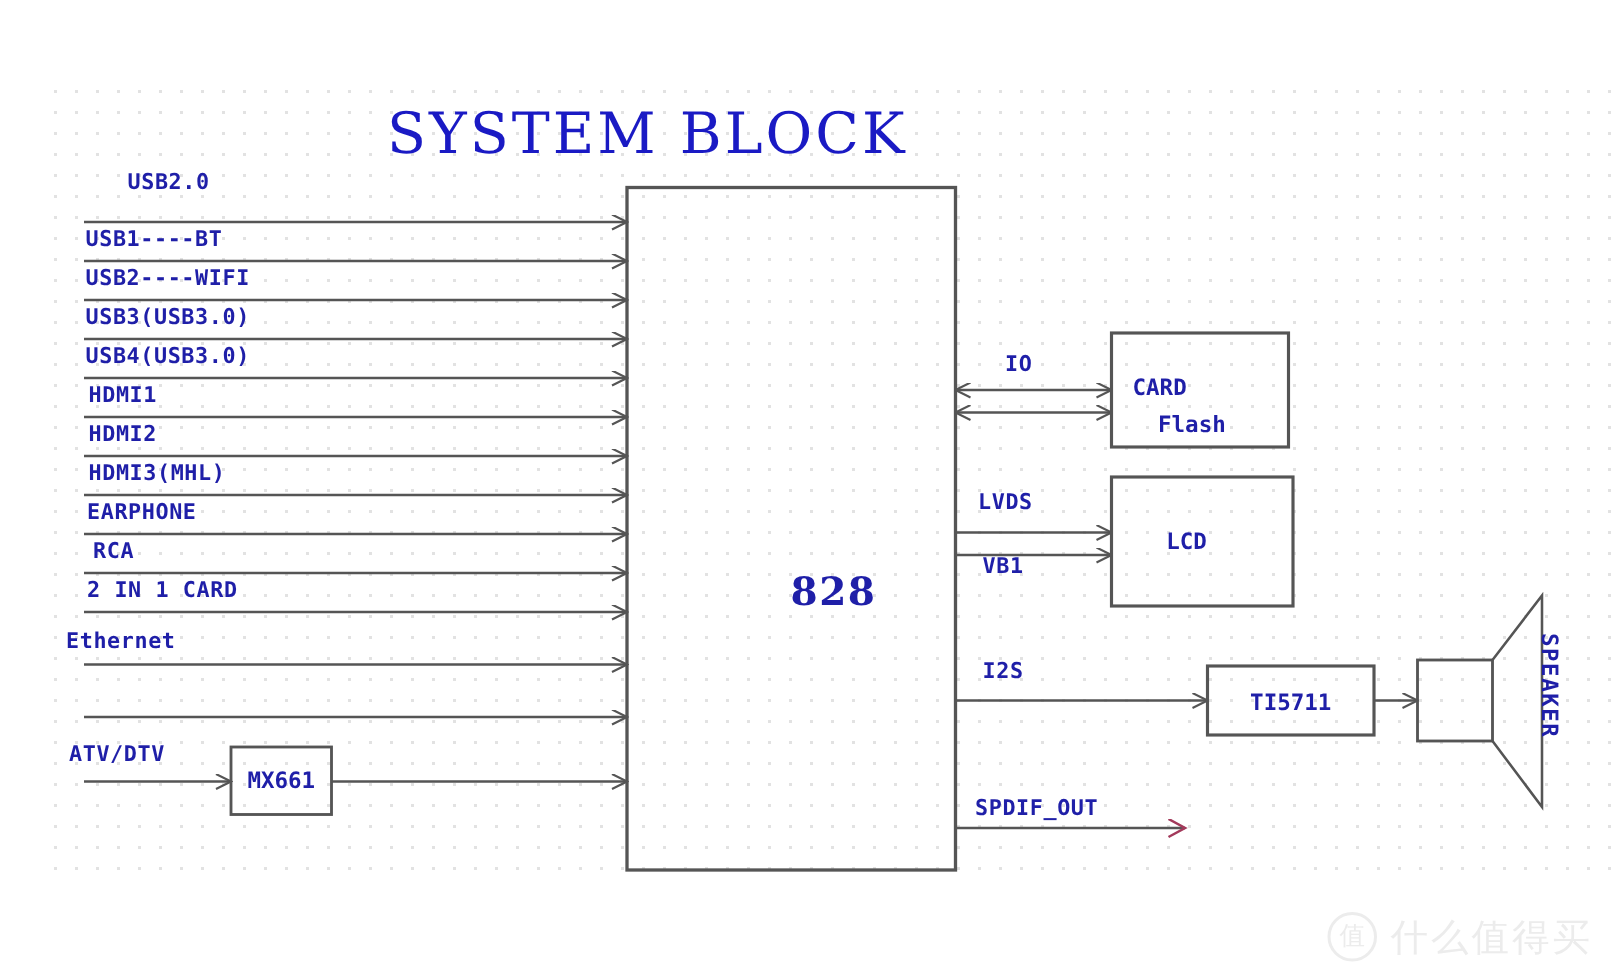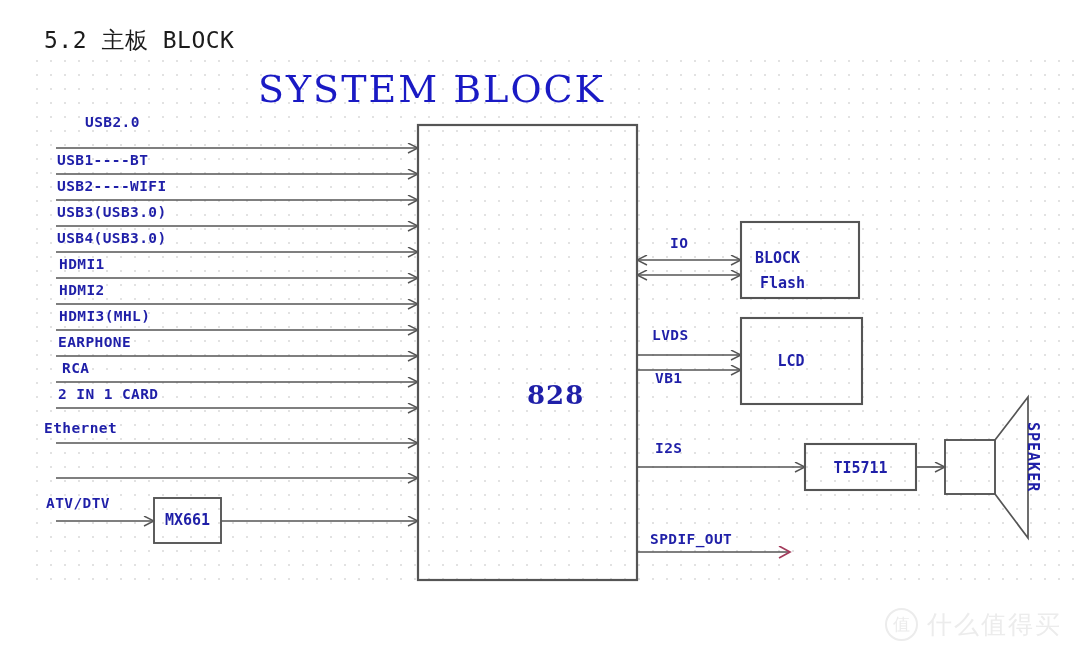--- a/index.html
+++ b/index.html
@@ -129,21 +129,20 @@
     font-size: 25px;
     letter-spacing: 2px;
     white-space: nowrap;
   }
 </style>
 </head>
 <body>
 
 <div id="page-root">
 
-  <div class="heading">5.2 主板 BLOCK</div>
 
   <div class="canvas"></div>
 
   <div class="diagram-title">SYSTEM BLOCK</div>
 
   <svg class="svg-layer" viewBox="0 0 1080 651" xmlns="http://www.w3.org/2000/svg">
     <defs>
       <marker id="ah" markerWidth="12" markerHeight="12" refX="11" refY="5" orient="auto" markerUnits="userSpaceOnUse">
         <path d="M1,0 L11,5 L1,10" fill="none" stroke="#555555" stroke-width="1.4"></path>
       </marker>
@@ -221,22 +220,22 @@
   <div class="blk-lbl" style="left:154px; top:511px; width:67px;">MX661</div>
 
   <div class="soc-lbl" style="left:504px; top:380px;margin-left:23px;">828</div>
 
   <div class="lbl" style="left:670px; top:235px;">IO</div>
   <div class="lbl" style="left:652px; top:327px;">LVDS</div>
   <div class="lbl" style="left:655px; top:370px;">VB1</div>
   <div class="lbl" style="left:655px; top:440px;">I2S</div>
   <div class="lbl" style="left:650px; top:531px;">SPDIF_OUT</div>
 
-  <div class="blk-lbl" style="left:741px; top:249px; width:118px; text-align:left; padding-left:14px; box-sizing:border-box;">BLOCK</div>
-  <div class="blk-lbl" style="left:741px; top:274px; width:104px; text-align:left; padding-left:19px; box-sizing:border-box;">Flash</div>
+  <div class="blk-lbl" style="left:741px; top:249px; width:118px; text-align:left; padding-left:14px; box-sizing:border-box;">CARD</div>
+  <div class="blk-lbl" style="left:741px; top:274px; width:104px; text-align:left; padding-left:31px; box-sizing:border-box;">Flash</div>
   <div class="blk-lbl" style="left:741px; top:352px; width:100px;">LCD</div>
   <div class="blk-lbl" style="left:805px; top:459px; width:111px;">TI5711</div>
 
   <div class="speaker-lbl" style="left:1042px; top:422px;">SPEAKER</div>
 
   <div class="watermark">
     <div class="wm-badge">值</div>
     <div class="wm-text">什么值得买</div>
   </div>
 

